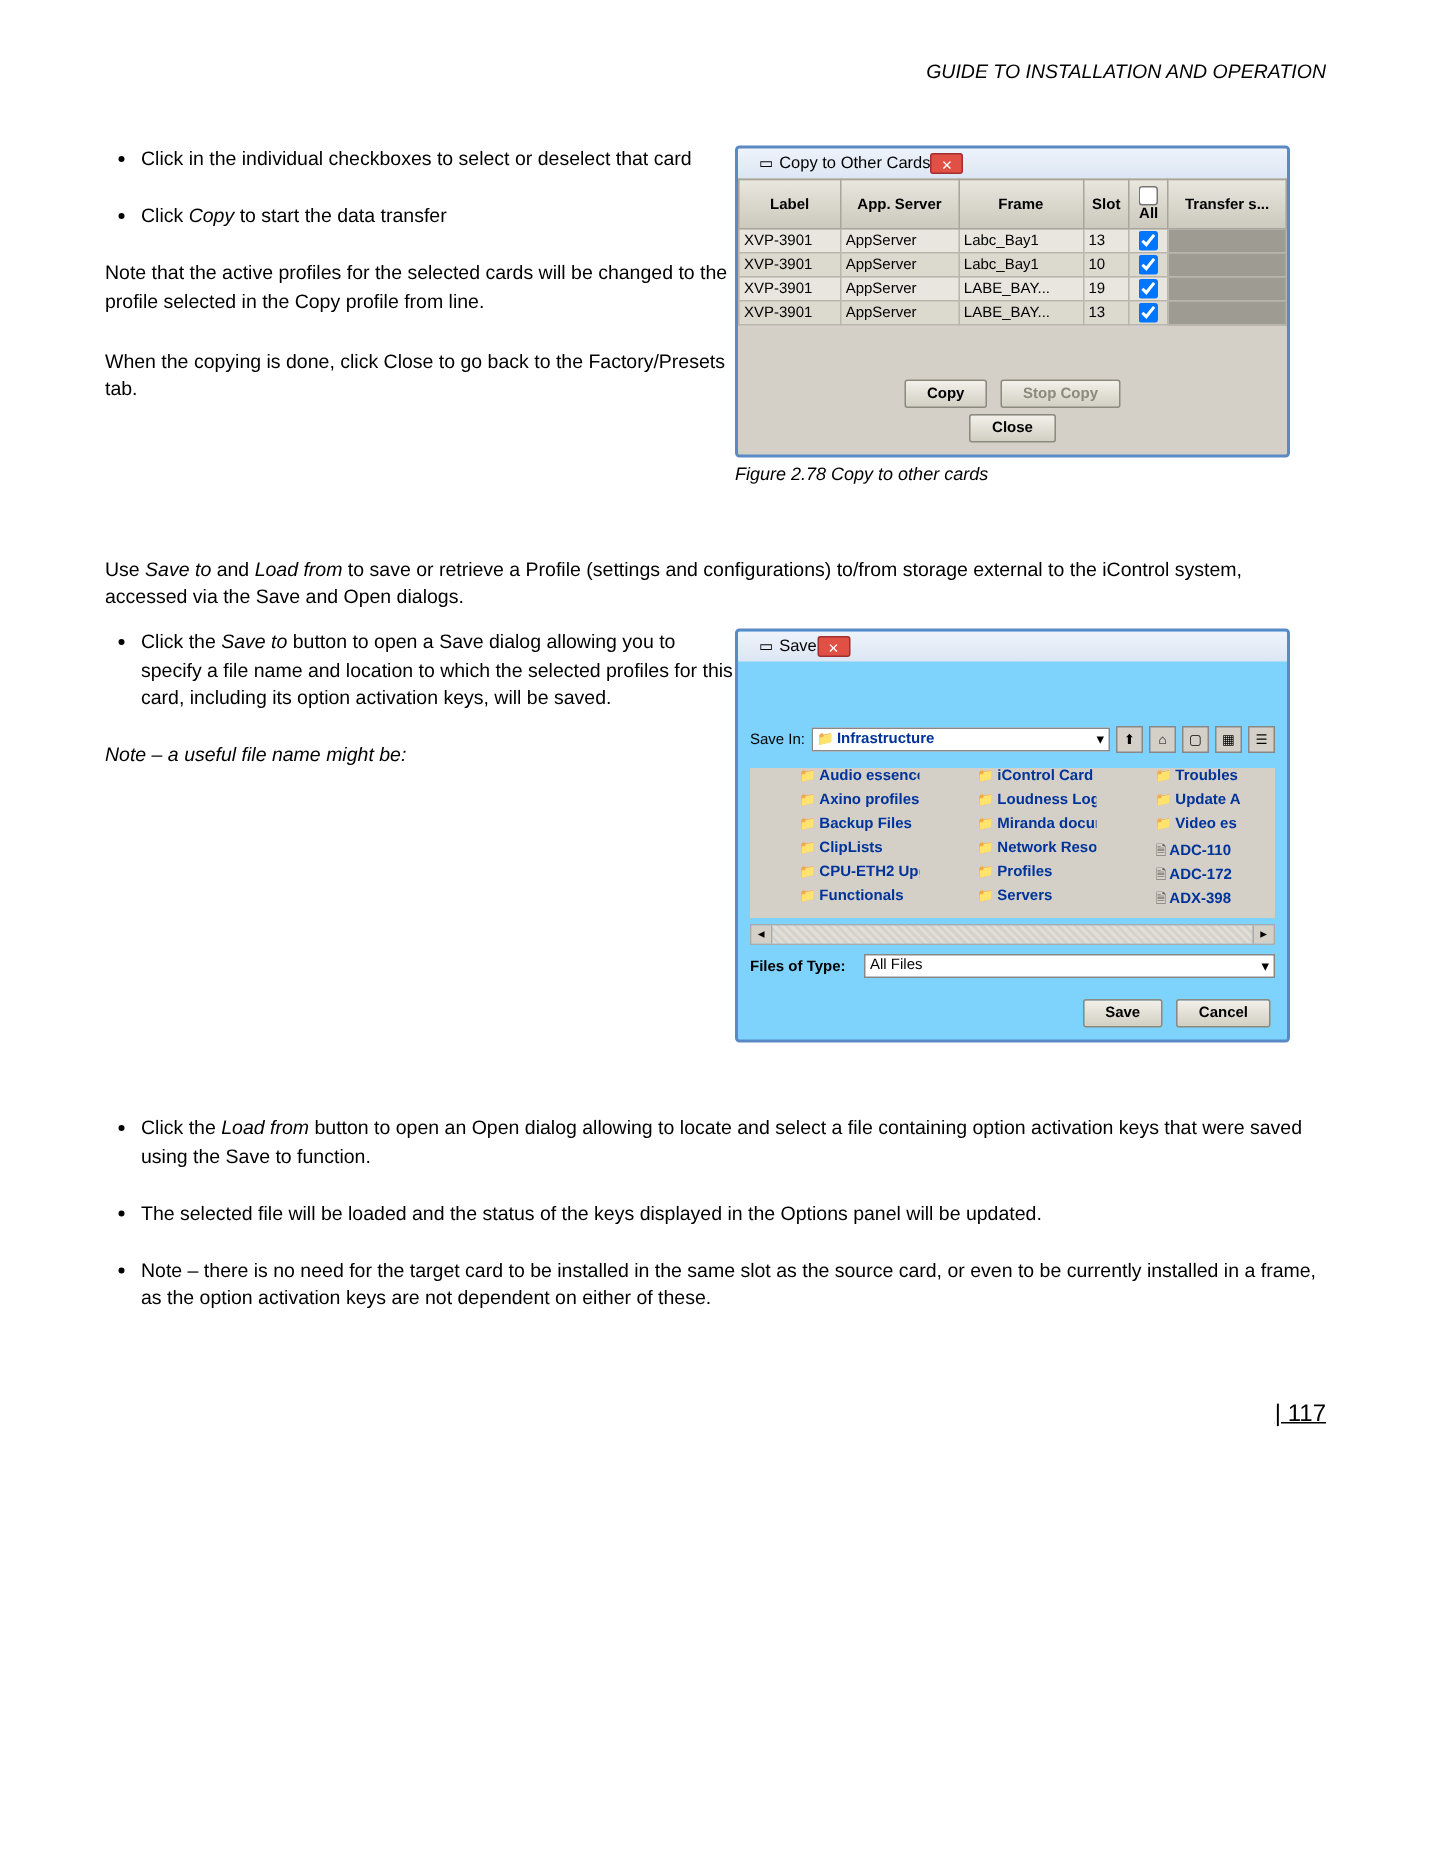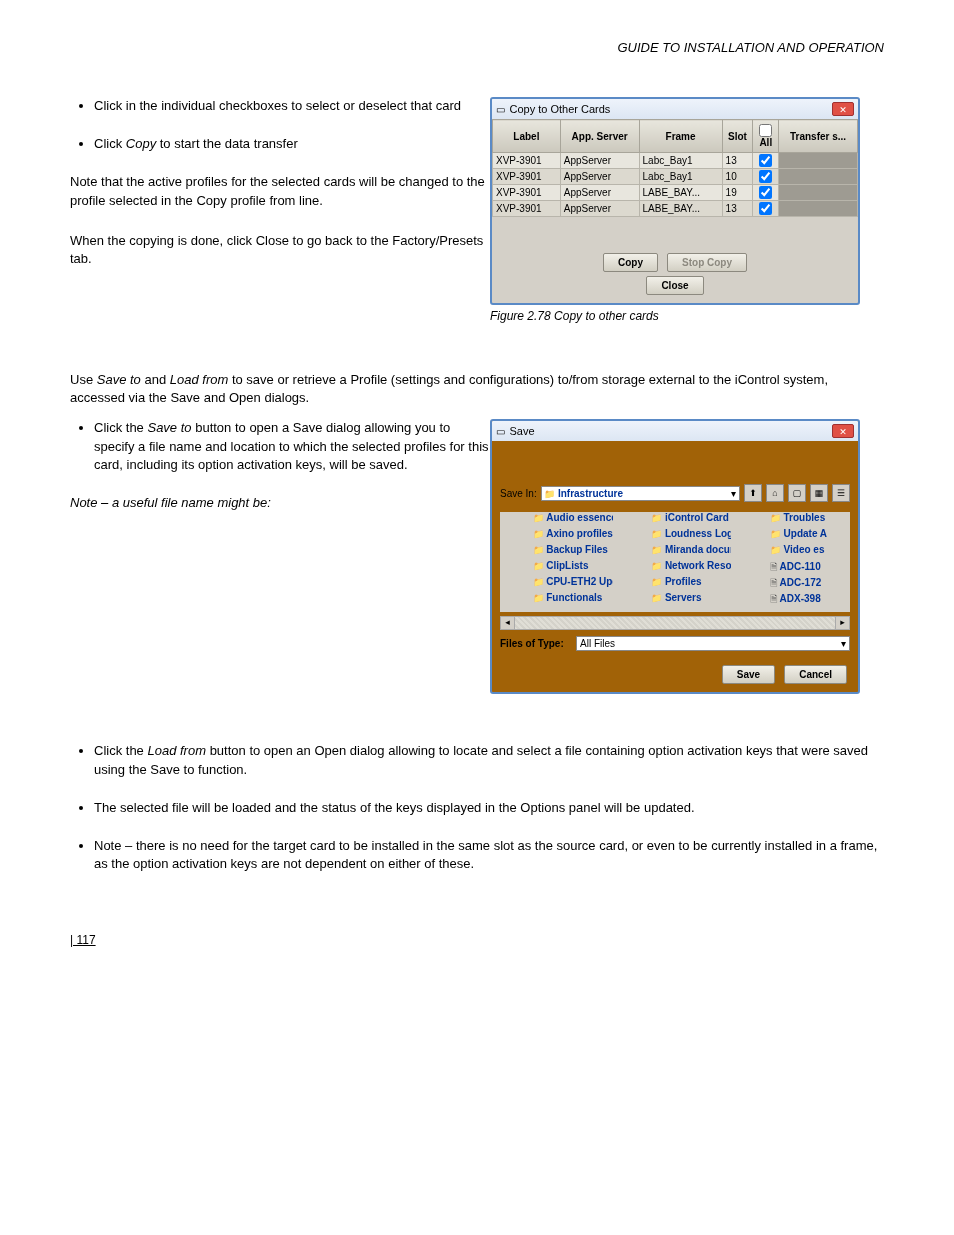--- a/index.html
+++ b/index.html
@@ -30,23 +30,23 @@
   .dlg {
     border: 2px solid #5a8ac6;
     background: #d4d0c8;
     font-size: 11px;
     width: 370px;
     border-radius: 3px;
     overflow: hidden;
   }
   .dlg-title {
     display: flex;
-    justify-content: space-between;
+    justify-content: flex-start;
     align-items: center;
-    padding: 3px 4px;
+    padding: 3px 14px;
     background: linear-gradient(#eef3fb, #dce6f3);
     font-size: 11px;
   }
   .dlg-title .icon { font-size: 10px; margin-right: 4px; }
   .close-x {
     background: #e05045;
     color: #fff;
     width: 22px;
     height: 14px;
     text-align: center;
@@ -81,21 +81,21 @@
     font-weight: bold;
     margin: 0 3px;
     cursor: pointer;
     border-radius: 2px;
   }
   .win-btn.disabled { color: #8c897f; }
 
   
   .save-dlg {
     border: 2px solid #5a8ac6;
-    background: #a16207;
+    background: #7dd3fc;
     font-size: 11px;
     width: 370px;
     border-radius: 3px;
     overflow: hidden;
   }
   .save-dlg .bar {
     display: flex;
     align-items: center;
     padding: 6px 8px;
     gap: 4px;
@@ -146,21 +146,21 @@
   .scroll-arrow { width: 14px; background: #d4d0c8; text-align: center; font-size: 9px; border-right: 1px solid #aaa; }
   .scroll-arrow.r { border-left: 1px solid #aaa; border-right: none; }
   .scroll-track { flex: 1; background: repeating-linear-gradient(45deg,#e0ded6,#e0ded6 2px,#d4d2ca 2px,#d4d2ca 4px); }
   .form-row { display: flex; align-items: center; margin: 6px 8px; gap: 6px; }
   .form-row label { width: 70px; font-size: 10px; font-weight: bold; }
   .form-row .tf {
     flex: 1; background: #fff; border: 1px solid #888;
     font-size: 10px; padding: 1px 3px;
   }
   .save-btns { text-align: right; padding: 8px; }
-  .page-num { margin-top: 60px; font-size: 12px; text-decoration: underline; }
+  .page-num { text-align: right; margin-top: 60px; font-size: 16px; text-decoration: underline; }
   .spacer { height: 10px; }
 </style>
 </head>
 <body>
 
 <div class="page-header">GUIDE TO INSTALLATION AND OPERATION</div>
 
 <div class="row">
   <div class="text-col">
     <ul>

